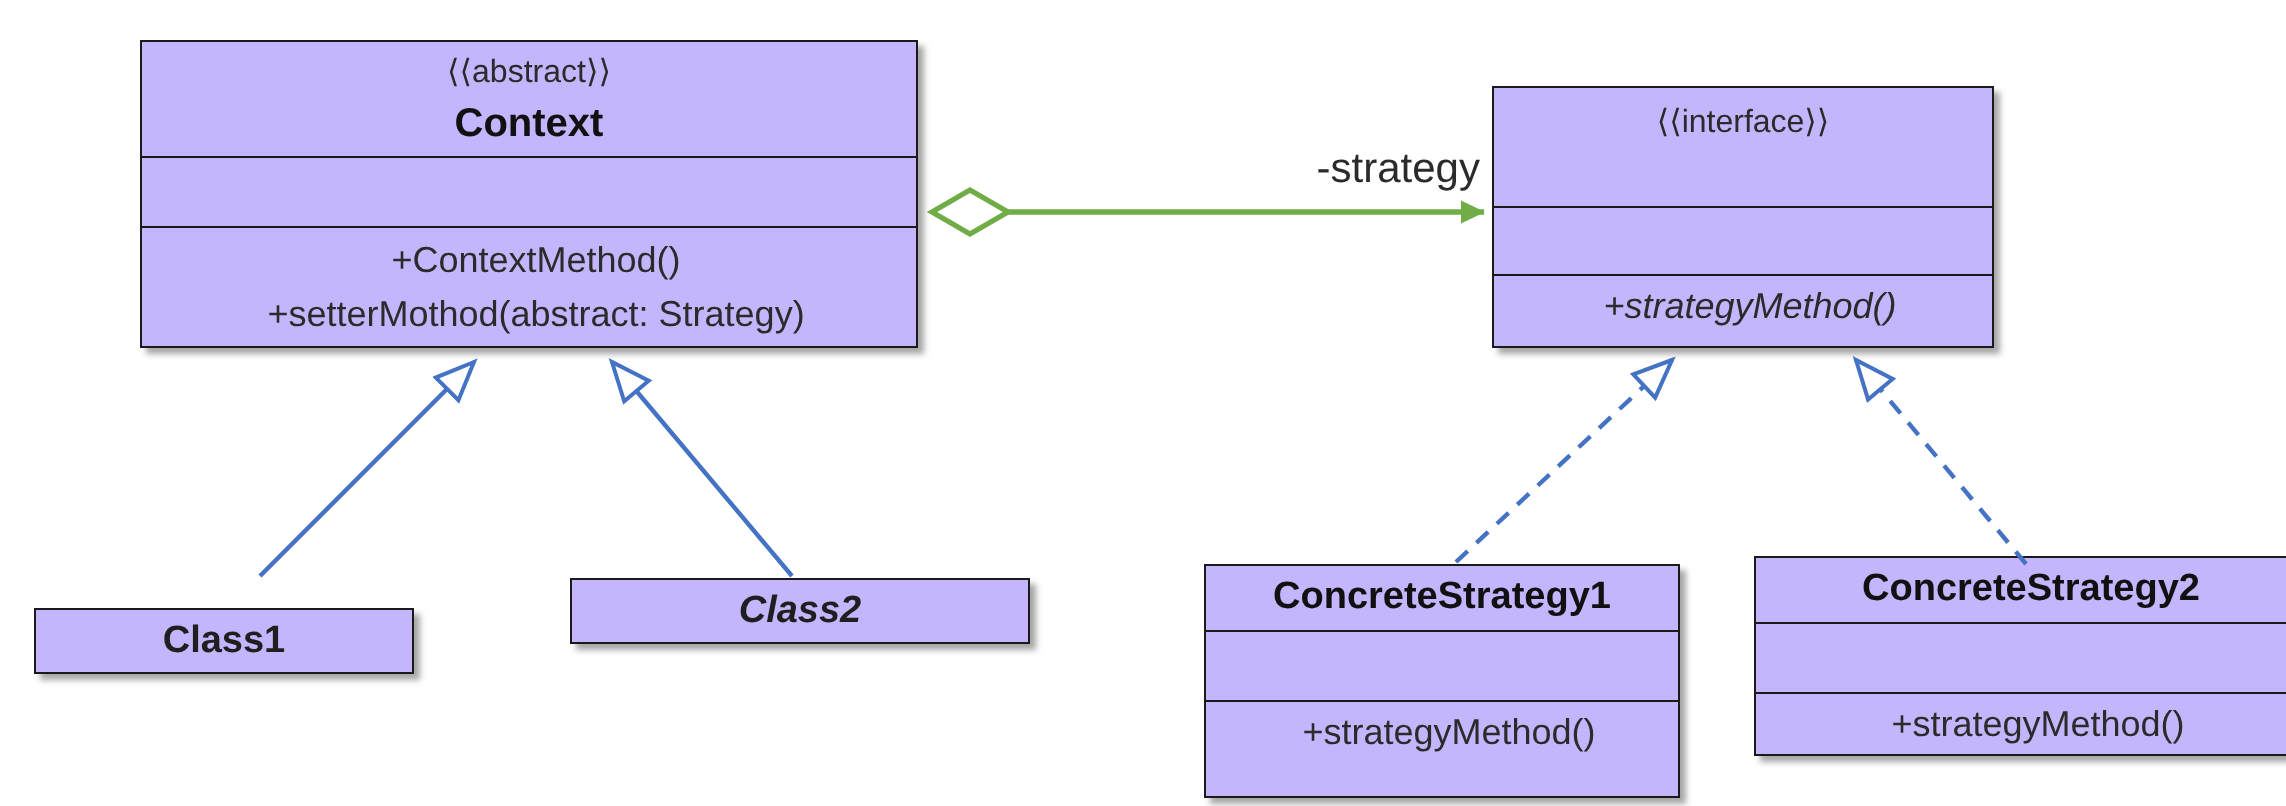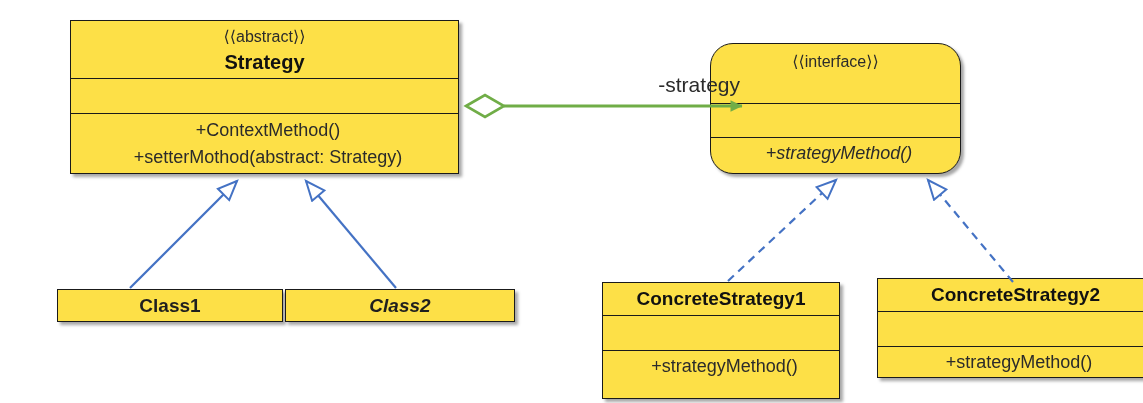--- a/index.html
+++ b/index.html
@@ -12,21 +12,21 @@
   #canvas {
     position: relative;
     width: 1143px;
     height: 403px;
     background: #ffffff;
     overflow: hidden;
   }
   
   .uml-box {
     position: absolute;
-    background: #fde047;
+    background: #c4b5fd;
     border: 1.6px solid #1a1a1a;
     box-sizing: border-box;
     box-shadow: 3px 3px 3px rgba(0,0,0,0.35);
   }
   .uml-section {
     box-sizing: border-box;
     overflow: hidden;
   }
   .uml-section + .uml-section {
     border-top: 1.4px solid #1a1a1a;
@@ -54,35 +54,35 @@
   }
   .italic .members, .members.italic { font-style: italic; }
 
   
   #box-context   { left: 70px;  top: 20px;  width: 389px; height: 154px; }
   #box-context   .uml-header  { height: 57px; }
   #box-context   .uml-attrs   { height: 35px; }
   #box-context   .uml-methods { height: 59px; }
 
   
-  #box-strategy  { left: 710px; top: 43px;  width: 251px; height: 131px; border-radius: 23px; }
+  #box-strategy  { left: 746px; top: 43px;  width: 251px; height: 131px; }
   #box-strategy  .uml-header  { height: 59px; padding-top: 2px; }
   #box-strategy  .uml-attrs   { height: 34px; }
   #box-strategy  .uml-methods { height: 33px; line-height: 29px; padding-top: 1px; }
 
   
   .simple-box {
     position: absolute;
     height: 33px;
     text-align: center;
     font-size: 19px;
     font-weight: bold;
     line-height: 31px;
   }
-  #box-class1 { left: 17px;  top: 289px; width: 226px; margin-left: 40px; }
+  #box-class1 { left: 17px;  top: 304px; width: 190px; }
   #box-class2 { left: 285px; top: 289px; width: 230px; font-style: italic; }
 
   
   #box-concrete1 { left: 602px; top: 282px; width: 238px; height: 117px; }
   #box-concrete2 { left: 877px; top: 278px; width: 277px; height: 100px; }
   .concrete .uml-header  { height: 32px; }
   .concrete .class-name  { line-height: 31px; font-size: 19px; }
   .concrete .uml-attrs   { height: 35px; }
   .concrete .uml-methods { height: 33px; padding-top: 1px; line-height: 29px; }
 
@@ -132,21 +132,21 @@
   }
 </style>
 </head>
 <body>
 
 <div id="canvas">
 
   <div class="uml-box" id="box-context">
     <div class="uml-section uml-header">
       <div class="stereotype">⟨⟨abstract⟩⟩</div>
-      <div class="class-name">Strategy</div>
+      <div class="class-name">Context</div>
     </div>
     <div class="uml-section uml-attrs"></div>
     <div class="uml-section uml-methods members">
       <div>+ContextMethod()</div>
       <div>+setterMothod(abstract: Strategy)</div>
     </div>
   </div>
 
   <div class="uml-box" id="box-strategy">
     <div class="uml-section uml-header">

